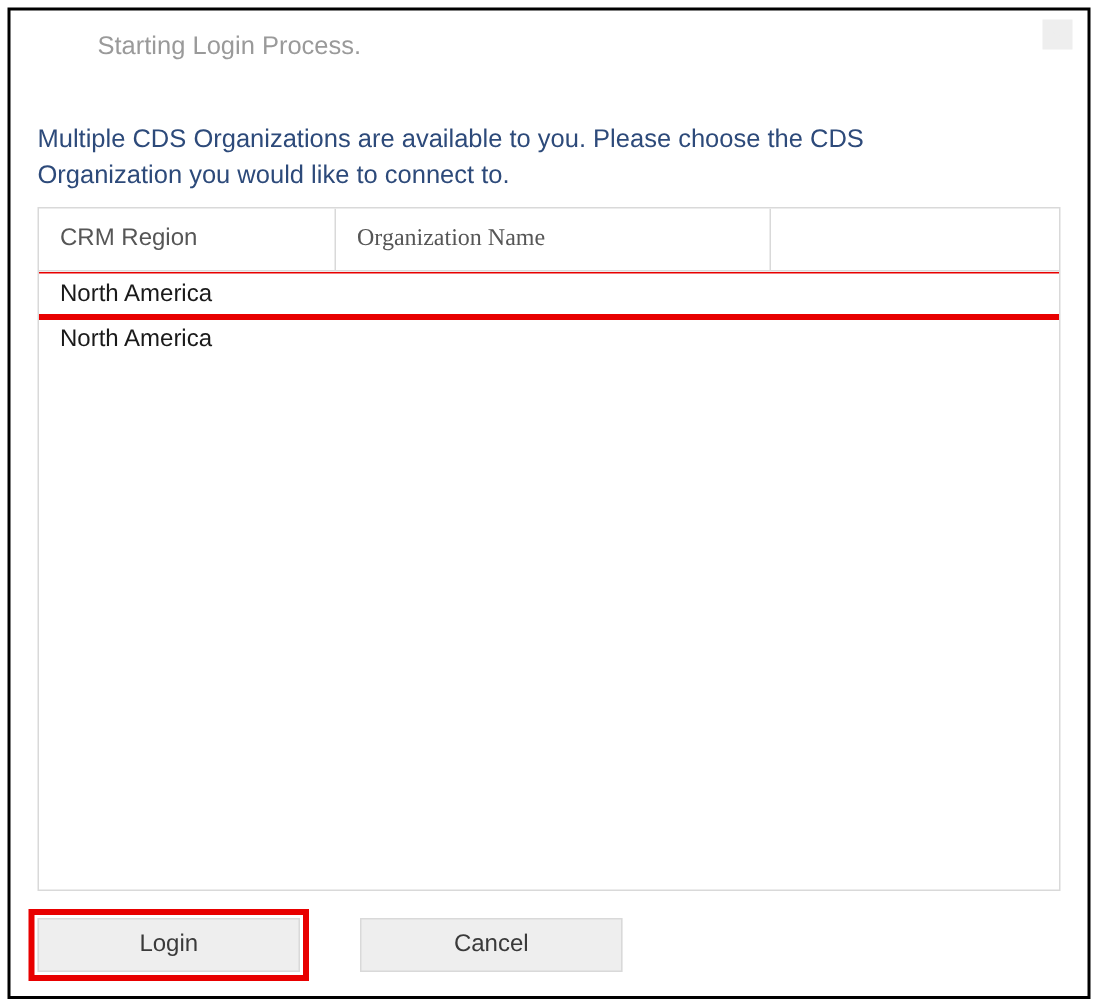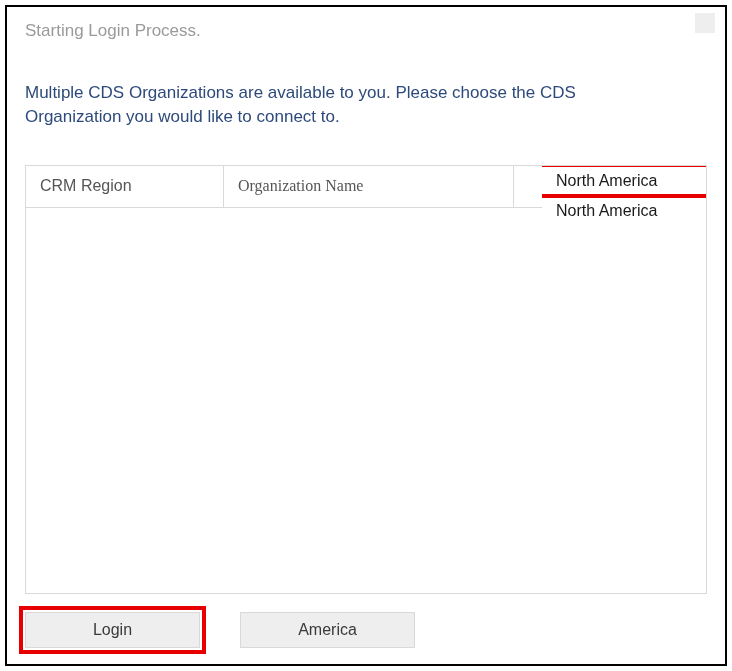--- a/index.html
+++ b/index.html
@@ -21,20 +21,21 @@
       position: relative;
       padding: 10px 18px 16px 18px;
       display: flex;
       flex-direction: column;
     }
     .titlebar {
       display: flex;
       justify-content: space-between;
       align-items: flex-start;
       height: 32px;
+      margin-left: 40px;
     }
     .title {
       color: #9a9a9a;
       font-size: 17px;
       font-weight: 400;
       padding-top: 4px;
     }
     .close-btn {
       width: 20px;
       height: 20px;
@@ -46,28 +47,28 @@
       font-size: 13px;
       cursor: pointer;
       margin-right: -8px;
       margin-top: -4px;
     }
     .description {
       color: #2d4a7a;
       font-size: 17px;
       line-height: 1.4;
       margin-top: 32px;
-      margin-bottom: 36px;
+      margin-bottom: 9px;
       padding-right: 40px;
     }
     .table-wrap {
       border: 1px solid #d9d9d9;
       flex: 1;
       display: flex;
-      flex-direction: row;
+      flex-direction: column;
       background: #fff;
       overflow: hidden;
     }
     .thead {
       display: flex;
       border-bottom: 1px solid #d9d9d9;
       height: 42px;
     }
     .th {
       padding: 9px 14px;
@@ -171,17 +172,17 @@
           <div class="cell col-extra"></div>
         </div>
       </div>
   </div>
 
   <div class="button-bar">
     <div class="btn-wrap highlight">
       <button class="btn">Login</button>
     </div>
     <div class="btn-wrap">
-      <button class="btn">America</button>
+      <button class="btn">Cancel</button>
     </div>
   </div>
 
 </div>
 
 </body></html>

